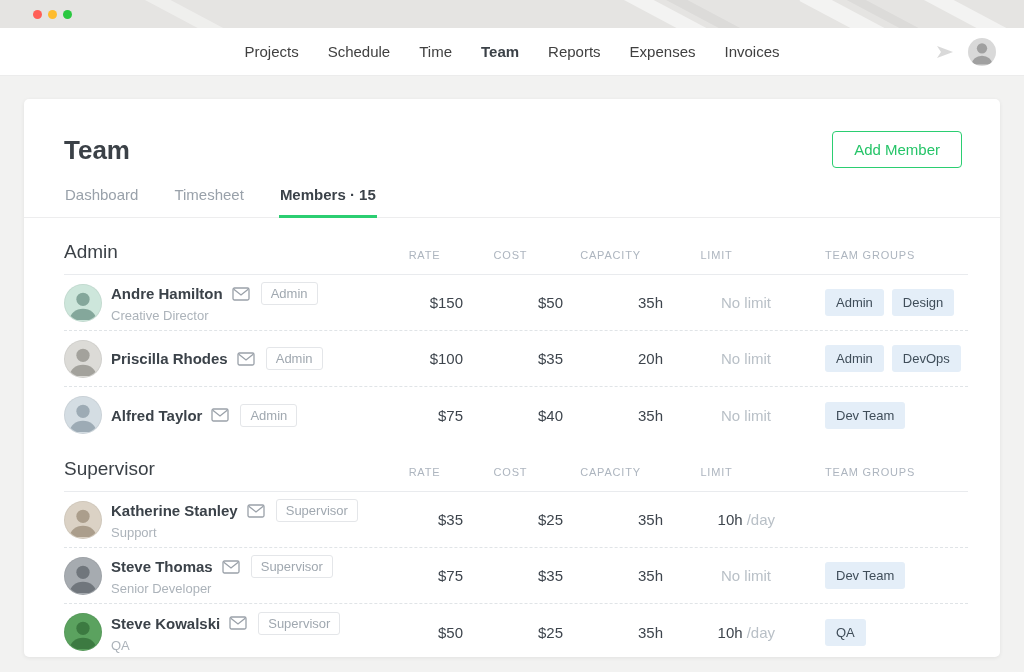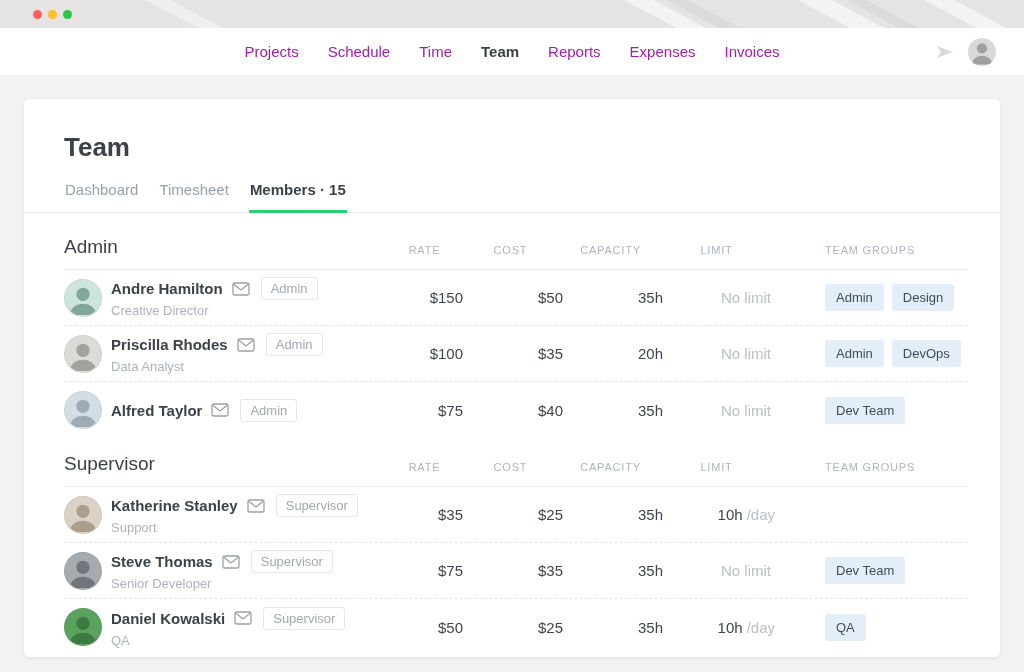--- a/index.html
+++ b/index.html
@@ -14,36 +14,36 @@
   .topbar .stroke.s3 { left:835px; top:-30px; width:16px; height:90px; }
   .topbar .stroke.s4 { left:880px; top:-30px; width:9px;  height:90px; background:rgba(0,0,0,.04);}
   .topbar .stroke.s5 { left:960px; top:-30px; width:14px; height:90px; }
   .topbar .stroke.s6 { left:180px; top:-30px; width:12px; height:90px; background:rgba(255,255,255,.4);}
   .tl-group { position:absolute; left:33px; top:10px; display:flex; gap:6px; }
   .tl { width:9px; height:9px; border-radius:50%; display:inline-block; }
 
   
   .navbar { position:relative; height:48px; background:#ffffff; border-bottom:1px solid #ececec; display:flex; align-items:center; }
   .nav-items { display:flex; gap:29px; margin:0 auto; }
-  .nav-item { font-size:15px; color:#a21caf; text-decoration:none; cursor:pointer; }
+  .nav-item { font-size:15px; color:#404040; text-decoration:none; cursor:pointer; }
   .nav-item.active { color:#3b4147; font-weight:700; }
   .nav-right { position:absolute; right:28px; top:0; height:48px; display:flex; align-items:center; gap:12px; }
   .send-ic { display:inline-flex; }
   .nav-avatar { width:28px; height:28px; border-radius:50%; background:#d9d9d9; color:#a0a0a0; overflow:hidden; display:inline-flex; }
 
   
   .page { padding:23px 24px 15px; }
   .card { background:#fff; border-radius:5px; height:558px; box-shadow:0 1px 4px rgba(0,0,0,.07); overflow:hidden; }
 
   .card-head { display:flex; justify-content:space-between; align-items:center; padding:32px 38px 0 40px; }
   .page-title { font-size:26px; font-weight:700; color:#3b4147; line-height:32px; }
   .add-btn { background:#fff; border:1px solid #2bce71; color:#25c468; font-size:15px; font-family:inherit;
              padding:9px 21px; border-radius:4px; cursor:pointer; }
 
-  .tabs { display:flex; gap:19px; padding:0 40px; margin-top:18px; border-bottom:1px solid #ededee; }
+  .tabs { display:flex; gap:34px; padding:0 40px; margin-top:18px; border-bottom:1px solid #ededee; }
   .tab { font-size:15px; color:#99a1aa; padding:0 1px 13px; line-height:18px; position:relative; cursor:pointer; }
   .tab.active { color:#3b4249; font-weight:700; }
   .tab.active::after { content:""; position:absolute; left:0; right:0; bottom:-1px; height:3px; background:#2bce71; }
 
   
   .table { padding:24px 32px 0 40px; }
   .grid { display:grid; grid-template-columns:1fr 72px 100px 100px 112px 193px; align-items:center; }
   .sec-head { align-items:end; padding-bottom:12px; border-bottom:1px solid #e9ebee; }
   .sec-name { font-size:19px; color:#3b4147; line-height:20px; }
   .col { font-size:11px; letter-spacing:.8px; color:#adb5bf; text-align:center; padding-right:5px; line-height:13px; }
@@ -107,20 +107,21 @@
         </svg>
     </span>
   </div>
 </div>
 
 <div class="page">
   <div class="card">
 
     <div class="card-head">
       <h1 class="page-title">Team</h1>
+      <button class="add-btn">Add Member</button>
     </div>
 
     <div class="tabs" id="tabs">
         <div class="tab">Dashboard</div>
         <div class="tab">Timesheet</div>
         <div class="tab active">Members · 15</div>
       </div>
 
     <div class="table" id="table">
         <section class="tsection">
@@ -176,21 +177,20 @@
         <div class="nline">
           <span class="mname">Priscilla Rhodes</span>
           <span class="mail">
             <svg width="18" height="14" viewBox="0 0 18 14">
                         <rect x="1" y="1" width="16" height="12" rx="1.5" fill="none" stroke="#9aa1a9" stroke-width="1.3"></rect>
                         <polyline points="1.8,2.2 9,8 16.2,2.2" fill="none" stroke="#9aa1a9" stroke-width="1.3"></polyline>
                       </svg>
           </span>
           <span class="rbadge">Admin</span>
         </div>
-        <div class="mtitle">Data Analyst</div>
       </div>
     </div>
     <div class="cell num rate">$100</div>
     <div class="cell num cost">$35</div>
     <div class="cell num cap">20h</div>
     <div class="cell num limit"><span class="lv muted">No limit</span><span class="limit-suffix ls"></span></div>
     <div class="cell groups">
                 <span class="tag">Admin</span>
                 <span class="tag">DevOps</span>
               </div>
@@ -296,21 +296,21 @@
             <div class="grid trow">
     <div class="cell member">
       <span class="avatar" style="background: rgb(91, 162, 95); color: rgb(60, 122, 65);">
         <svg width="38" height="38" viewBox="0 0 38 38">
                     <circle cx="19" cy="14" r="7" fill="currentColor"></circle>
                     <path d="M5 36 a14 12 0 0 1 28 0 Z" fill="currentColor"></path>
                   </svg>
       </span>
       <div class="minfo">
         <div class="nline">
-          <span class="mname">Daniel Kowalski</span>
+          <span class="mname">Steve Kowalski</span>
           <span class="mail">
             <svg width="18" height="14" viewBox="0 0 18 14">
                         <rect x="1" y="1" width="16" height="12" rx="1.5" fill="none" stroke="#9aa1a9" stroke-width="1.3"></rect>
                         <polyline points="1.8,2.2 9,8 16.2,2.2" fill="none" stroke="#9aa1a9" stroke-width="1.3"></polyline>
                       </svg>
           </span>
           <span class="rbadge">Supervisor</span>
         </div>
         <div class="mtitle">QA</div>
       </div>

